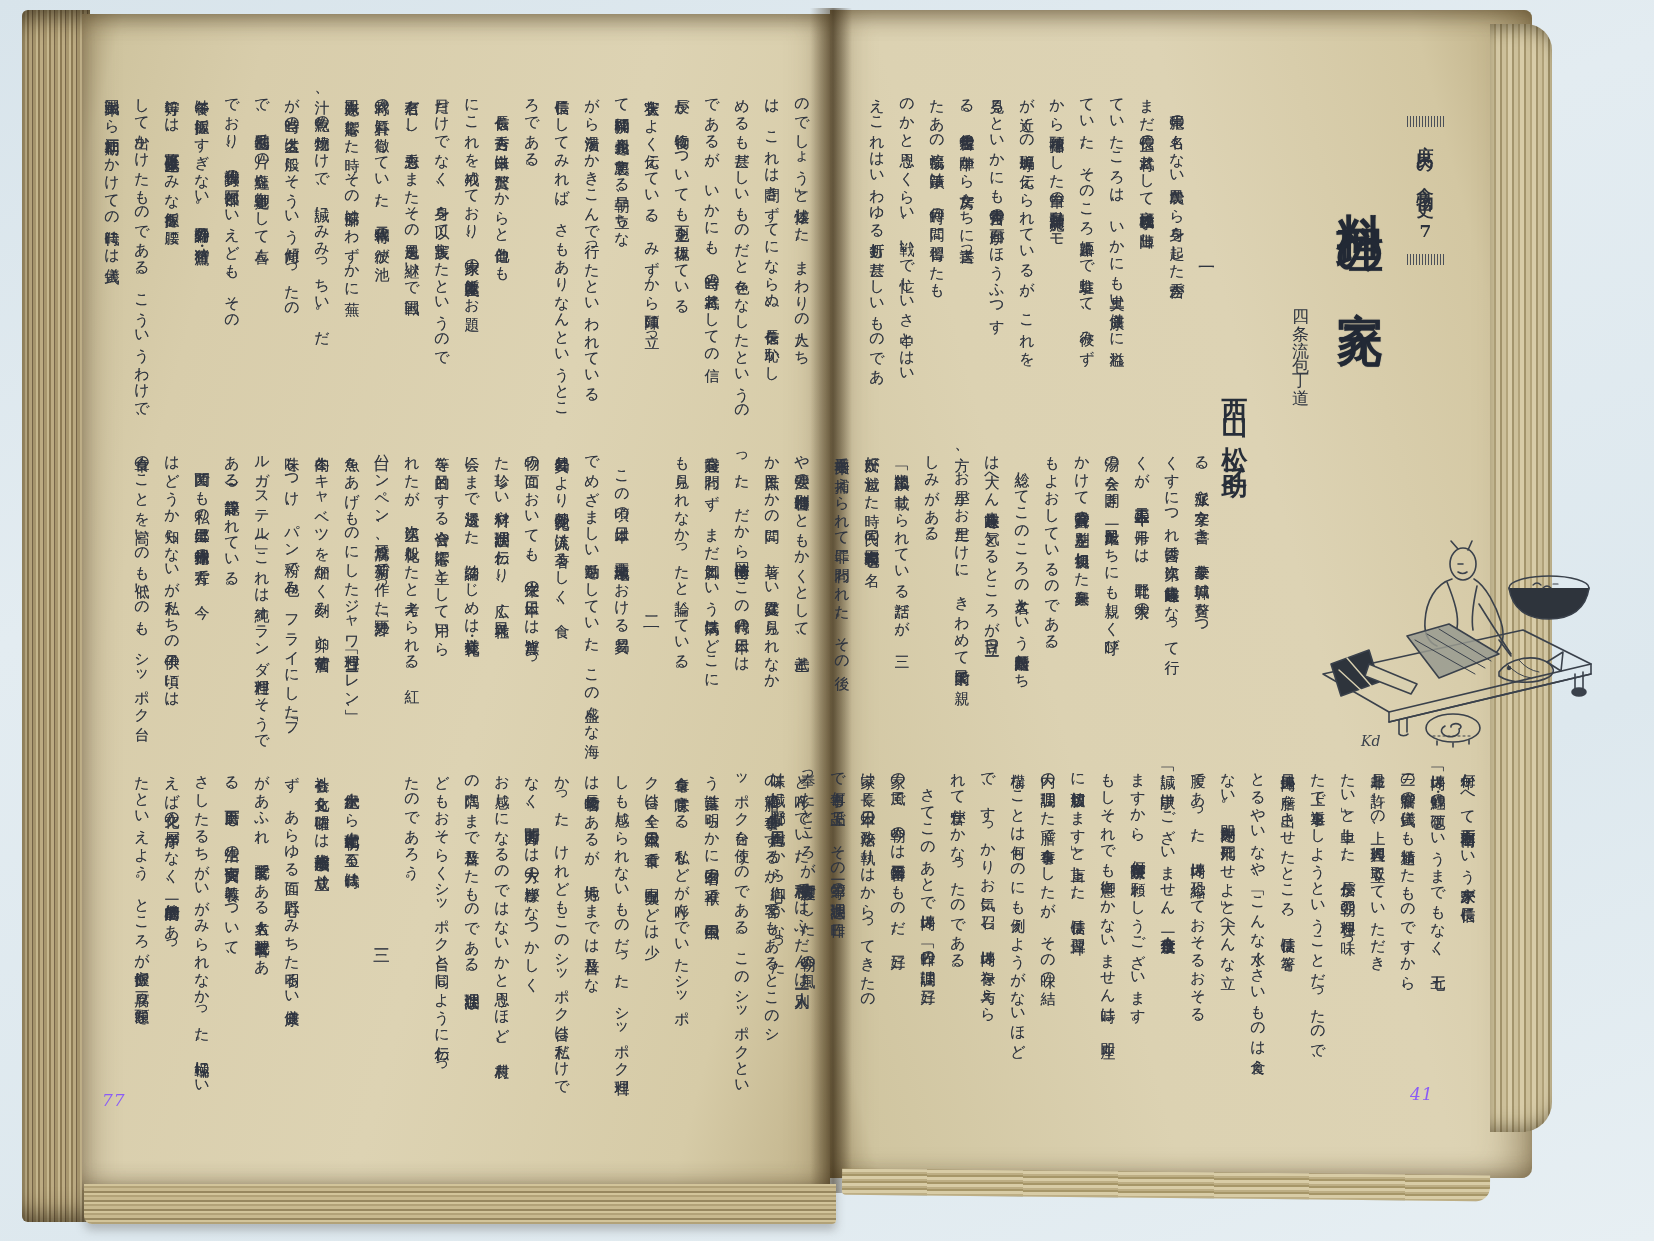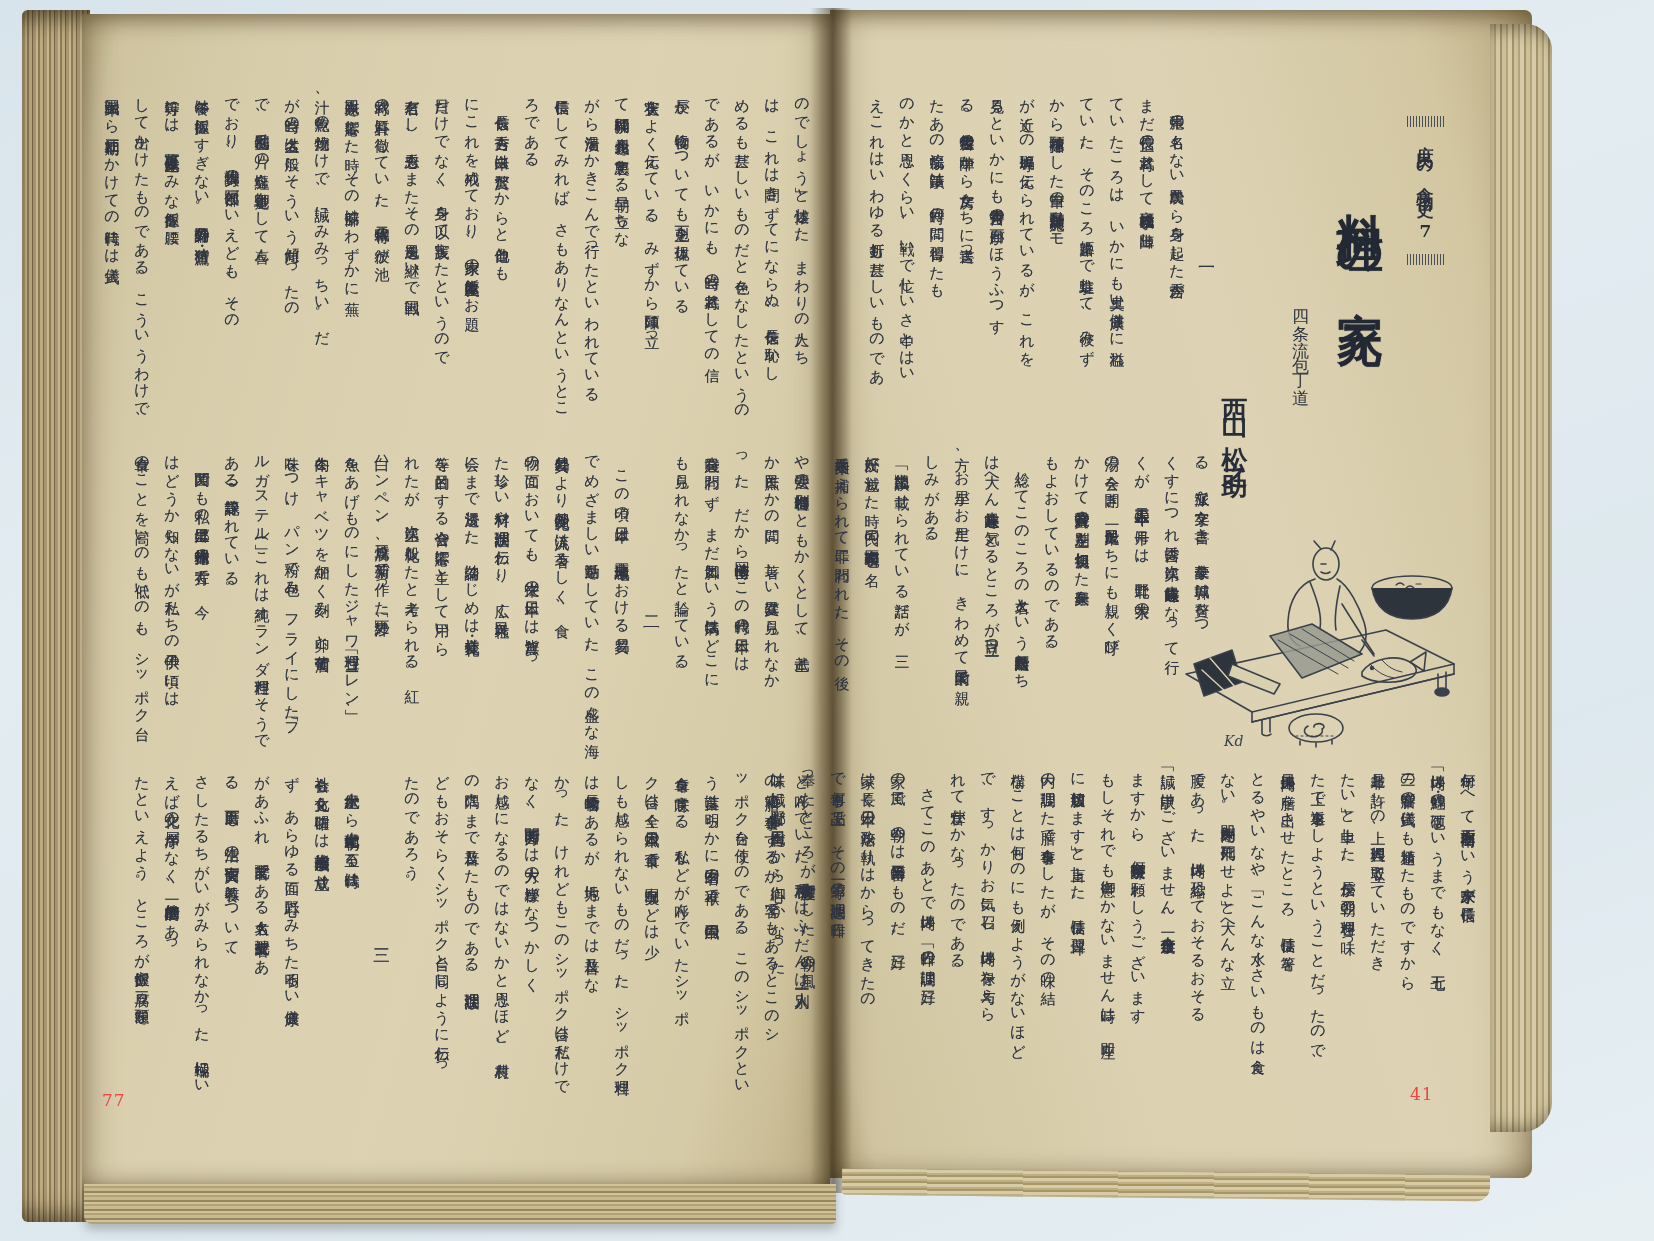--- a/index.html
+++ b/index.html
@@ -81,24 +81,24 @@
     letter-spacing:15px;text-shadow:0 0 1px rgba(34,41,53,.6);
   }
   .subtitle{
     position:absolute;left:1268px;top:288px;
     writing-mode:vertical-rl;font-size:17px;color:#2e343f;letter-spacing:16px;
   }
   .author{
     position:absolute;left:1196px;top:370px;
     writing-mode:vertical-rl;font-size:26px;font-weight:bold;color:#272e39;letter-spacing:13px;
   }
-  .page-num{position:absolute;font-size:17px;color:#ef4444;letter-spacing:1px;}
+  .page-num{position:absolute;font-style:italic;font-size:17px;color:#8b5cf6;letter-spacing:1px;}
   .page-num-left{left:80px;top:1082px;}
   .page-num-right{left:1388px;top:1076px;}
-  .illustration{position:absolute;left:1128px;top:516px;width:318px;height:234px;}
+  .illustration{position:absolute;left:1265px;top:516px;width:318px;height:234px;}
   .illustration svg{width:100%;height:100%;}
 </style>
 </head>
 <body>
 
 <div id="book">
   <div class="fore-edge-left"></div>
   <div class="page page-left"></div>
   <div class="page page-right"></div>
   <div class="gutter"></div>

